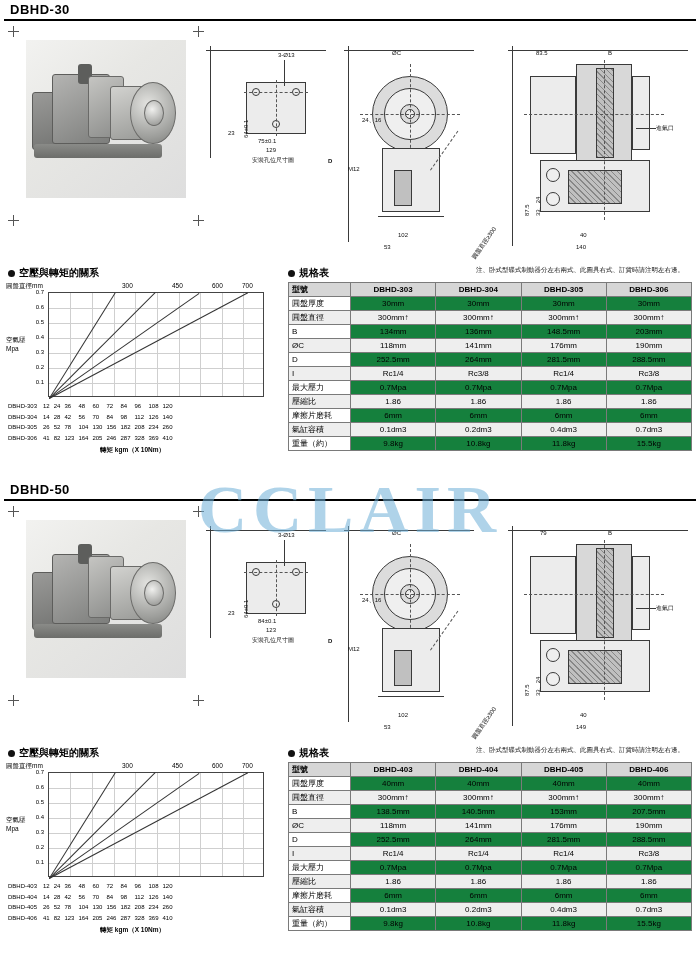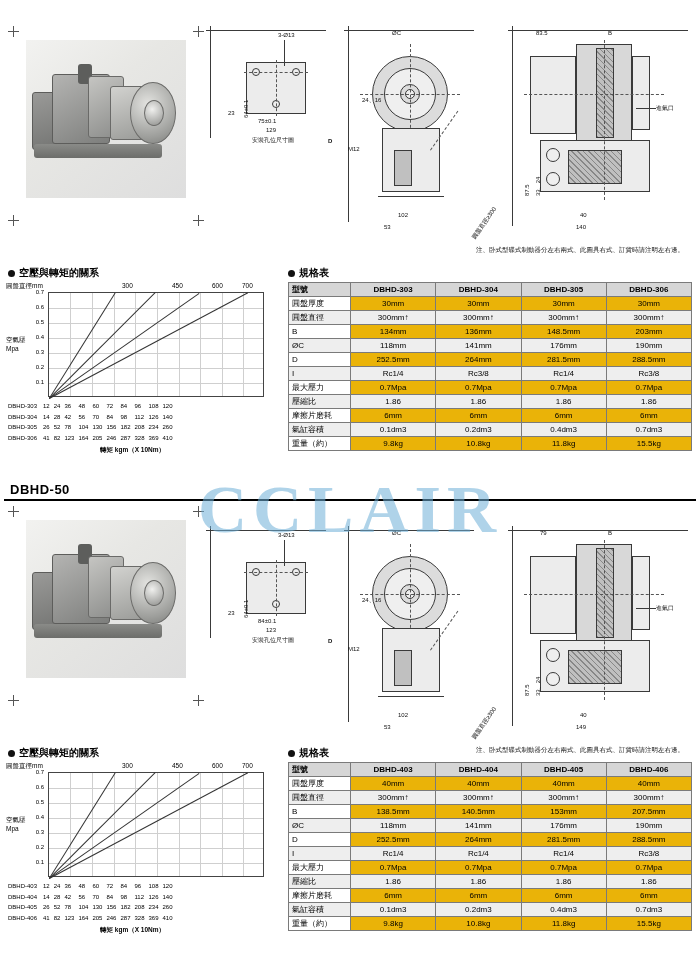--- a/index.html
+++ b/index.html
@@ -73,21 +73,21 @@
   .axis-lbl { position:absolute; font-size:6.5px; color:#000; }
   .tick-l { position:absolute; font-size:6px; color:#000; text-align:right; }
   .legend-tbl { position:absolute; font-size:6px; }
   .legend-tbl td { padding:0 2px 0 0; font-size:6px; line-height:8.5px; white-space:nowrap;}
   .legend-tbl td.nm { font-weight:normal; padding-right:4px;}
 
   
   .spec-head { position:absolute; font-size:10px; font-weight:bold; }
   table.spec {
     position:absolute; border-collapse:collapse; font-size:8px;
-    background:#eab308;
+    background:#15803d;
   }
   table.spec td {
     border:1px solid #7a7a7a; height:14px; text-align:center;
     padding:0 2px; white-space:nowrap;
   }
   table.spec td.rh {
     text-align:left; background:#ffffff; width:62px; padding-left:3px;
   }
   table.spec tr.hdr td { background:#d6d6d6; font-weight:bold; }
   table.spec tr.alt td { background:#eeeeee; }
@@ -102,20 +102,23 @@
     color:rgba(110,175,215,0.55);
     font-family:"Liberation Serif", serif;
     pointer-events:none; z-index:50;
   }
 </style>
 </head>
 <body>
 
 <div class="section" id="sec30">
 
+  <div class="sec-title-wrap">
+    <div class="sec-title">DBHD-30</div>
+  </div>
 
   <div class="photo-box">
     <div class="crossmark" style="left:0;top:0;"></div>
     <div class="crossmark" style="right:0;top:0;"></div>
     <div class="crossmark" style="left:0;bottom:0;"></div>
     <div class="crossmark" style="right:0;bottom:0;"></div>
     <div class="photo-inner">
       <div class="mach m-body" style="left:6px;top:52px;width:52px;height:58px;background:linear-gradient(160deg,#9a9a98,#6f706e);border:1px solid #5d5d5b;"></div>
       <div class="mach m-body" style="left:26px;top:34px;width:58px;height:70px;background:linear-gradient(150deg,#b4b4b2,#7d7e7c);border:1px solid #5d5d5b;"></div>
       <div class="mach m-body" style="left:52px;top:24px;width:14px;height:20px;background:#5d5e5c;"></div>

